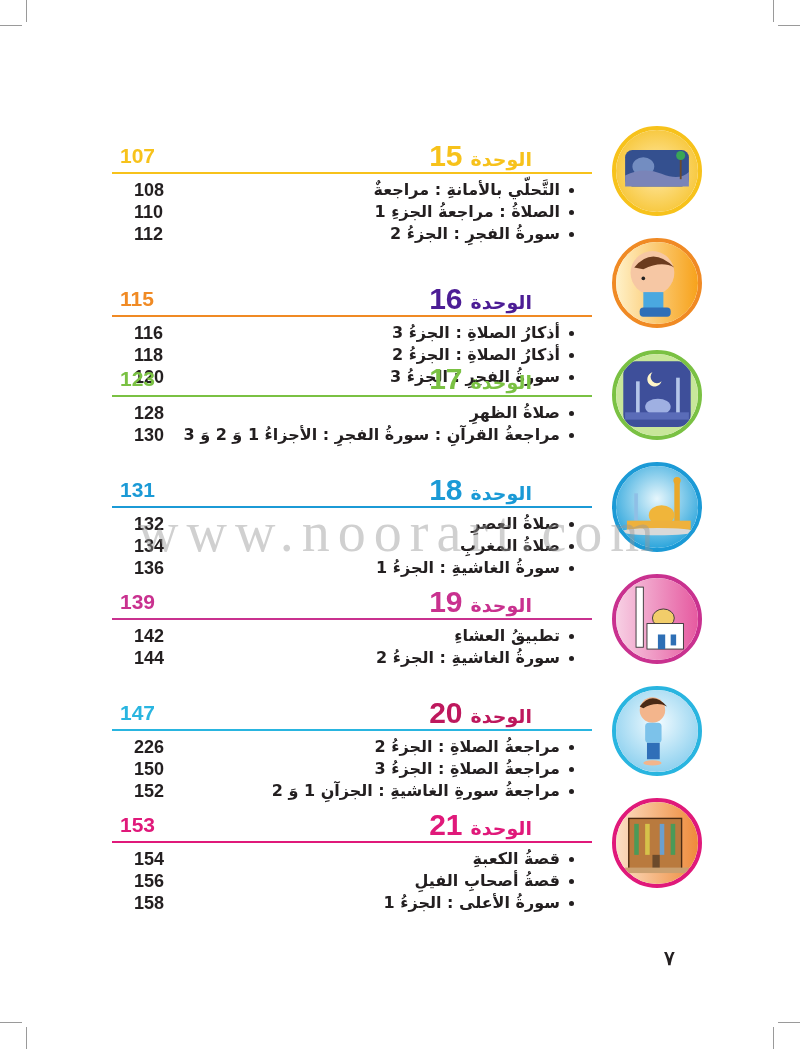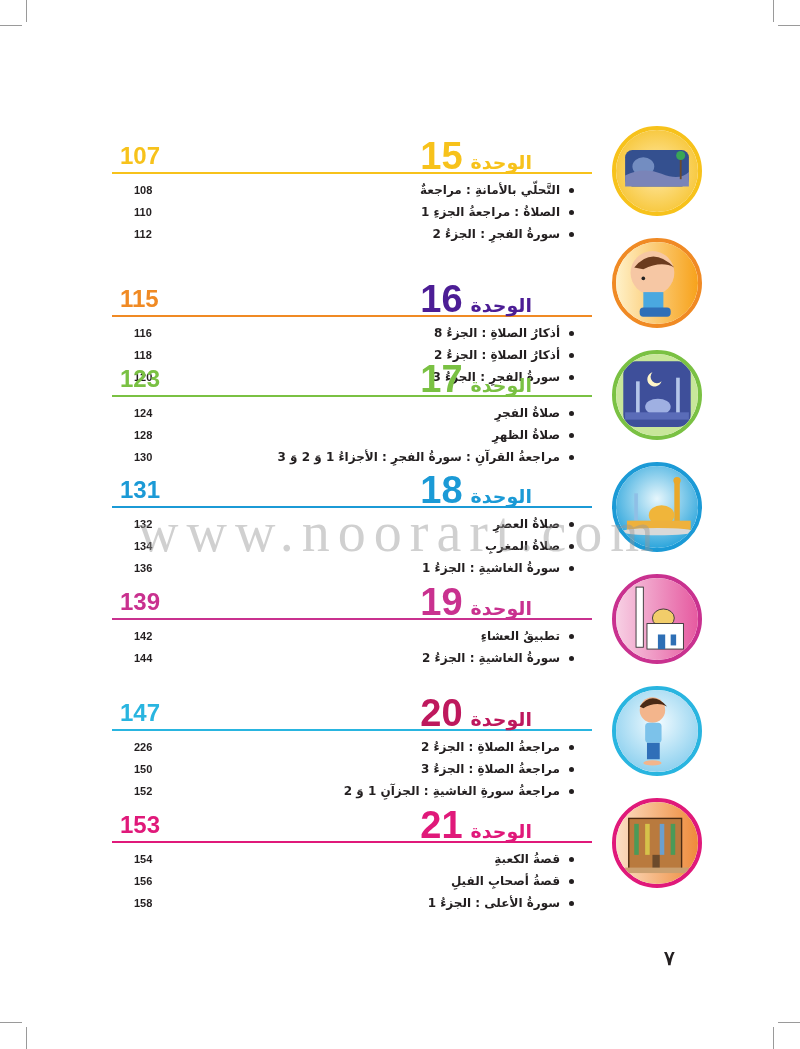--- a/index.html
+++ b/index.html
@@ -1,28 +1,28 @@
 <!DOCTYPE html>
 <html><head>
   <meta charset="utf-8">
   <style>
     html, body { margin: 0; padding: 0; background: #ffffff; }
     body { width: 800px; height: 1049px; position: relative; overflow: hidden; font-family: "DejaVu Sans", sans-serif; }
     .crop { position: absolute; background: #9a9a9a; }
     .unit { position: absolute; left: 112px; width: 480px; }
     .unit-head { position: relative; height: 32px; }
-    .unit-page { position: absolute; left: 8px; top: 0; font-family: "Liberation Sans", sans-serif; font-weight: bold; font-size: 24px; line-height: 32px; }
+    .unit-page { position: absolute; left: 8px; top: 0; font-family: "Liberation Sans", sans-serif; font-weight: bold; font-size: 21px; line-height: 32px; }
     .unit-title { position: absolute; right: 60px; top: 0; direction: rtl; font-family: "DejaVu Sans", sans-serif; font-weight: bold; line-height: 32px; white-space: nowrap; }
     .unit-title .word { font-size: 19px; margin-left: 8px; }
-    .unit-title .num { font-family: "Liberation Sans", sans-serif; font-size: 38px; }
+    .unit-title .num { font-family: "Liberation Sans", sans-serif; font-size: 30px; }
     .unit-rule { height: 2px; width: 480px; }
     .lessons { margin-top: 5px; }
     .lesson { position: relative; height: 22px; }
-    .lesson-page { position: absolute; left: 22px; top: 0; font-family: "Liberation Sans", sans-serif; font-weight: bold; font-size: 11px; line-height: 22px; color: #231f20; }
-    .lesson-title { position: absolute; right: 32px; top: 0; direction: rtl; font-family: "DejaVu Sans", sans-serif; font-weight: bold; font-size: 12px; line-height: 22px; color: #231f20; white-space: nowrap; }
+    .lesson-page { position: absolute; left: 22px; top: 0; font-family: "Liberation Sans", sans-serif; font-weight: bold; font-size: 18px; line-height: 22px; color: #231f20; }
+    .lesson-title { position: absolute; right: 32px; top: 0; direction: rtl; font-family: "DejaVu Sans", sans-serif; font-weight: bold; font-size: 16px; line-height: 22px; color: #231f20; white-space: nowrap; }
     .bullet { position: absolute; right: 18px; top: 9px; width: 5px; height: 5px; border-radius: 50%; background: #231f20; }
     .pic { position: absolute; left: 612px; width: 90px; height: 90px; border-radius: 50%; overflow: hidden; box-sizing: border-box; border: 4px solid; }
     .pic svg { width: 100%; height: 100%; display: block; }
     .watermark { position: absolute; left: 0; top: 500px; width: 800px; text-align: center; font-family: "Liberation Serif", serif; font-size: 56px; letter-spacing: 8px; color: rgba(150,150,150,0.45); white-space: nowrap; pointer-events: none; }
     .folio { position: absolute; left: 664px; top: 946px; font-family: "Liberation Sans", sans-serif; font-weight: bold; font-size: 20px; color: #231f20; }
   </style>
 </head>
 <body>
 
 <div class="crop" style="left:26px;top:0;width:1px;height:22px;"></div>
@@ -77,21 +77,21 @@
     </div>
     <div class="unit" style="top: 251px; margin-top: 32px;">
       <div class="unit-head">
         <span class="unit-page" style="color:#f08a24">115</span>
         <span class="unit-title" style="color:#4c1d95"><span class="word">الوحدة</span><span class="num">16</span></span>
       </div>
       <div class="unit-rule" style="background:#f08a24"></div>
       <div class="lessons">
         <div class="lesson">
           <span class="lesson-page">116</span>
-          <span class="lesson-title">أذكارُ الصلاةِ : الجزءُ 8</span>
+          <span class="lesson-title">أذكارُ الصلاةِ : الجزءُ 3</span>
           <span class="bullet"></span>
         </div>
         <div class="lesson">
           <span class="lesson-page">118</span>
           <span class="lesson-title">أذكارُ الصلاةِ : الجزءُ 2</span>
           <span class="bullet"></span>
         </div>
         <div class="lesson">
           <span class="lesson-page">120</span>
           <span class="lesson-title">سورةُ الفجرِ : الجزءُ 3</span>
@@ -115,25 +115,20 @@
         <circle cx="30" cy="40" r="2" fill="#222"></circle>
       </svg>
     </div>
     <div class="unit" style="top: 363px;">
       <div class="unit-head">
         <span class="unit-page" style="color:#7ac143">123</span>
         <span class="unit-title" style="color:#7ac143"><span class="word">الوحدة</span><span class="num">17</span></span>
       </div>
       <div class="unit-rule" style="background:#7ac143"></div>
       <div class="lessons">
-        <div class="lesson">
-          <span class="lesson-page">124</span>
-          <span class="lesson-title">صلاةُ الفجرِ</span>
-          <span class="bullet"></span>
-        </div>
         <div class="lesson">
           <span class="lesson-page">128</span>
           <span class="lesson-title">صلاةُ الظهرِ</span>
           <span class="bullet"></span>
         </div>
         <div class="lesson">
           <span class="lesson-page">130</span>
           <span class="lesson-title">مراجعةُ القرآنِ : سورةُ الفجرِ : الأجزاءُ 1 وَ 2 وَ 3</span>
           <span class="bullet"></span>
         </div>

